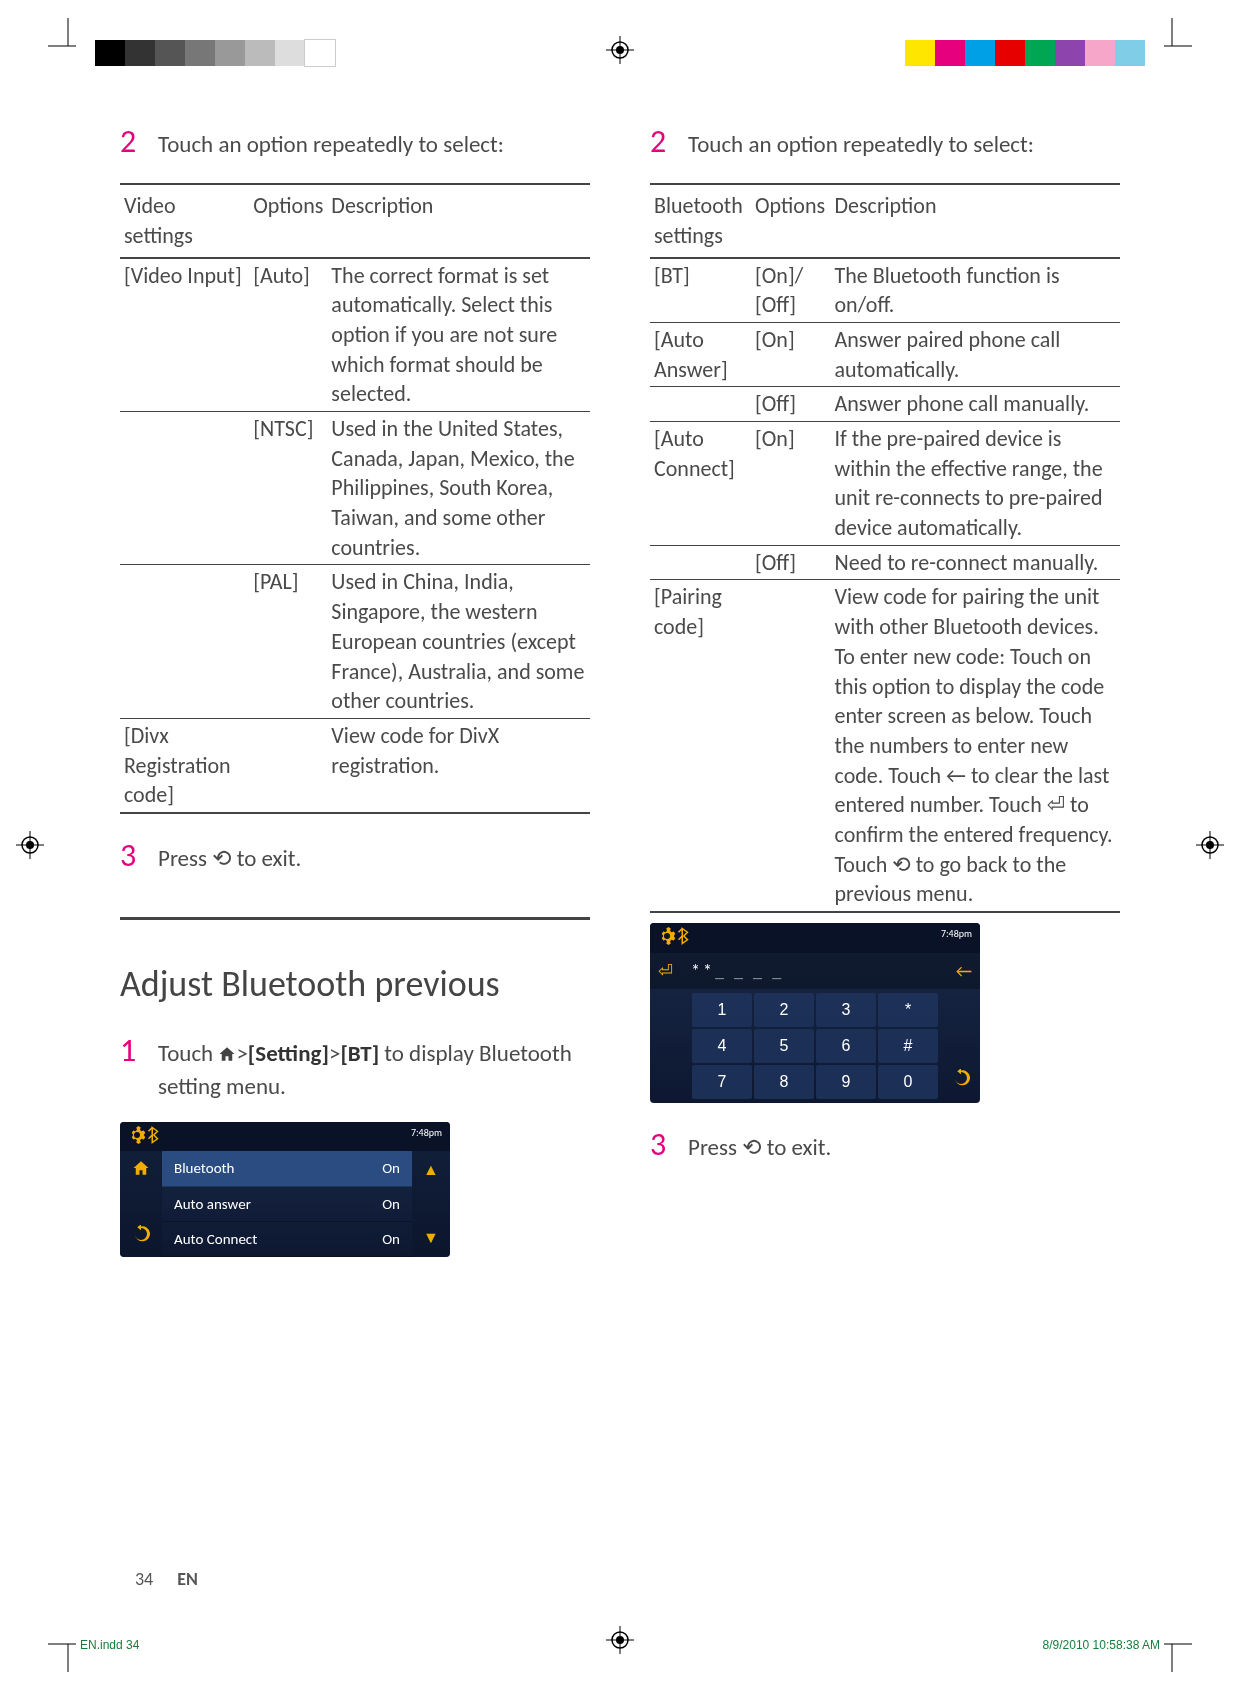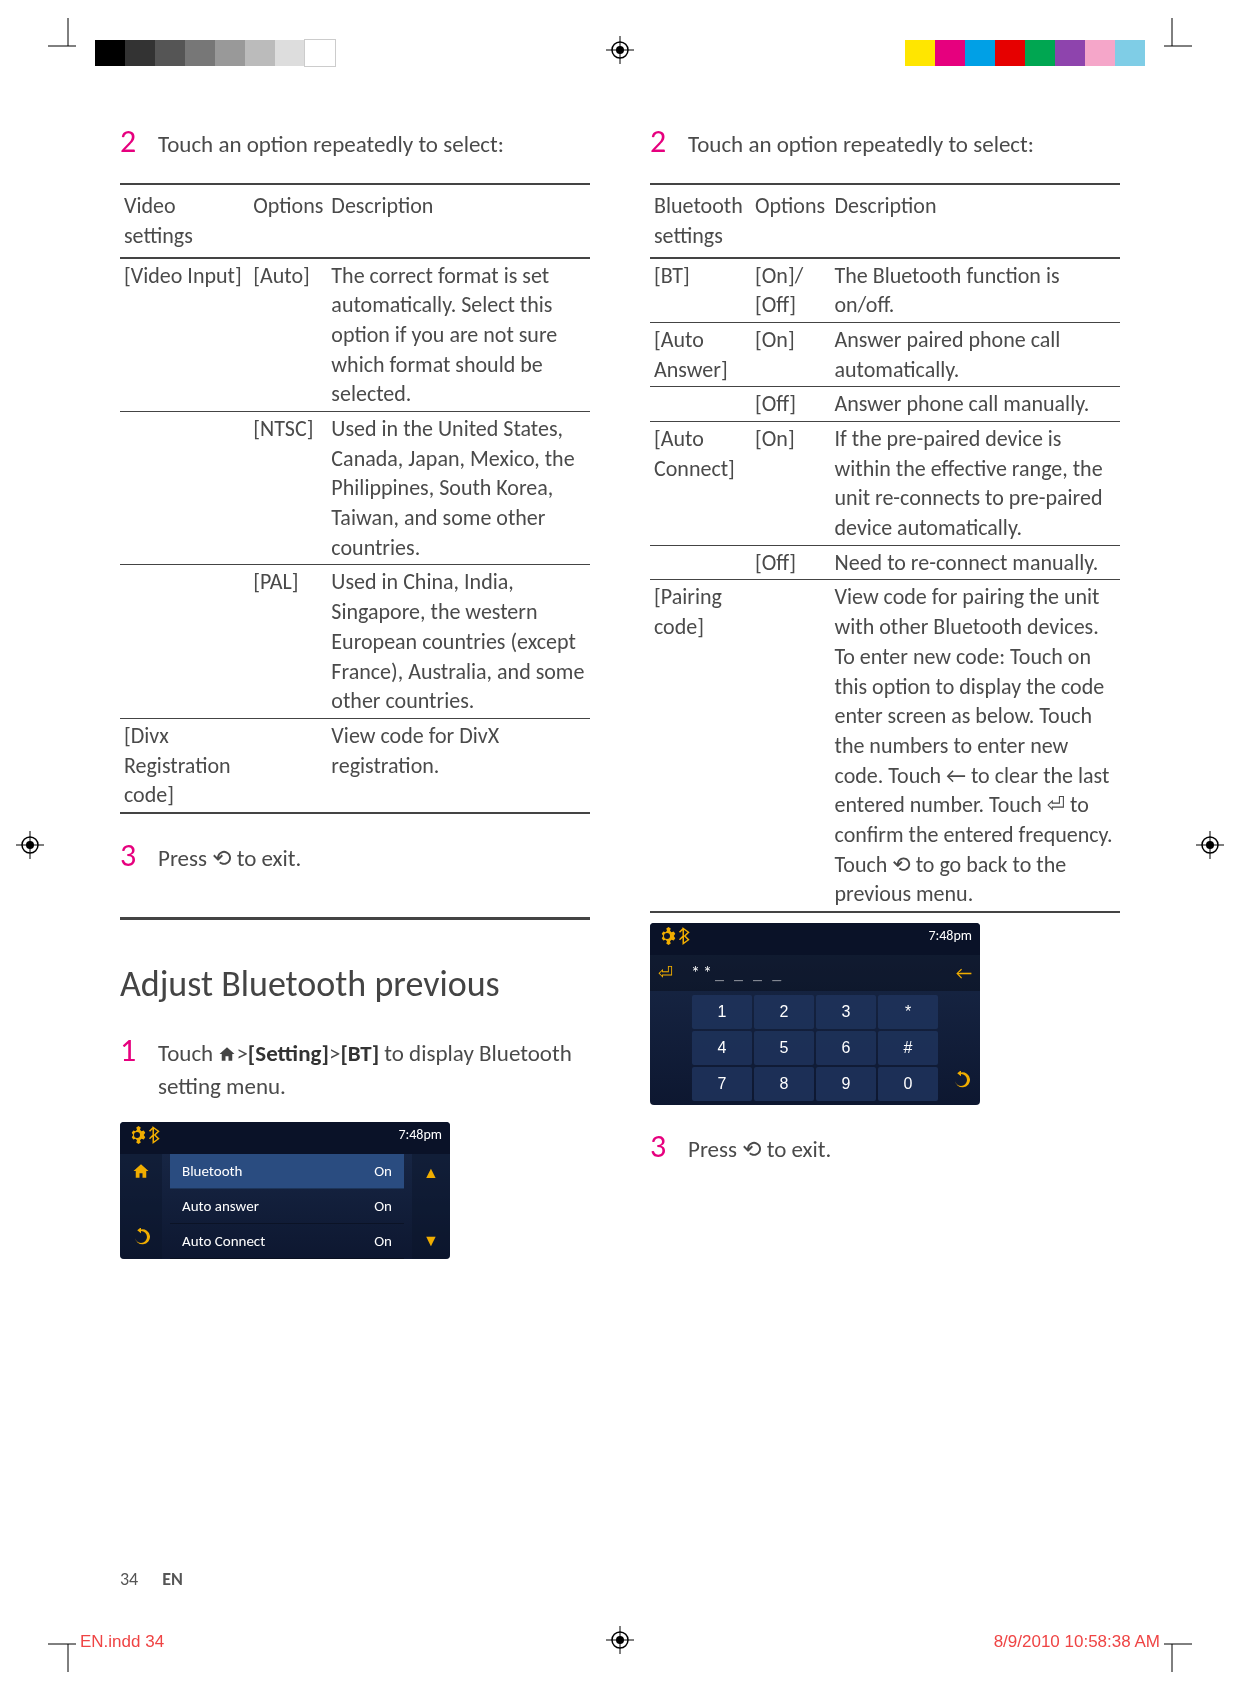--- a/index.html
+++ b/index.html
@@ -90,23 +90,23 @@
     overflow: hidden;
     font-size: 16px;
     color: #fff;
     background: linear-gradient(#1a2a4a,#0d1730);
   }
   .ss-header {
     display: flex;
     justify-content: space-between;
     padding: 4px 8px;
     background: #0a1228;
-    font-size: 14px;
-  }
-  .ss-body { display: flex; gap: 8px; }
+    font-size: 10px;
+  }
+  .ss-body { display: flex; }
   .ss-side {
     width: 42px;
     display: flex;
     flex-direction: column;
     justify-content: space-between;
     align-items: center;
     padding: 8px 0;
     background: rgba(10,20,40,.4);
   }
   .ss-side.right { width: 38px; }
@@ -157,30 +157,30 @@
   .kp-body { display:flex; }
   .kp-side { width:38px; display:flex; flex-direction:column; justify-content:flex-end; align-items:center; padding-bottom:8px;}
   .inline-icon { display:inline-block; vertical-align:-2px; }
   .footer {
     position: absolute;
     bottom: 100px;
     left: 120px;
     font-size: 18px;
     color: #555;
   }
-  .footer .pn { margin-right: 20px; }
+  .footer .pn { margin-right: 20px; margin-left: 15px; }
   .print-footer {
     position: absolute;
     bottom: 38px;
     left: 80px;
     right: 80px;
     display: flex;
     justify-content: space-between;
-    font-size: 17px;
-    color: #ef4444;
+    font-size: 12px;
+    color: #15803d;
     font-family: Arial, sans-serif;
   }
   .reg-target {
     position: absolute;
     width: 28px; height: 28px;
   }
   .reg-target svg { width: 100%; height: 100%; }
 </style>
 </head>
 <body>

